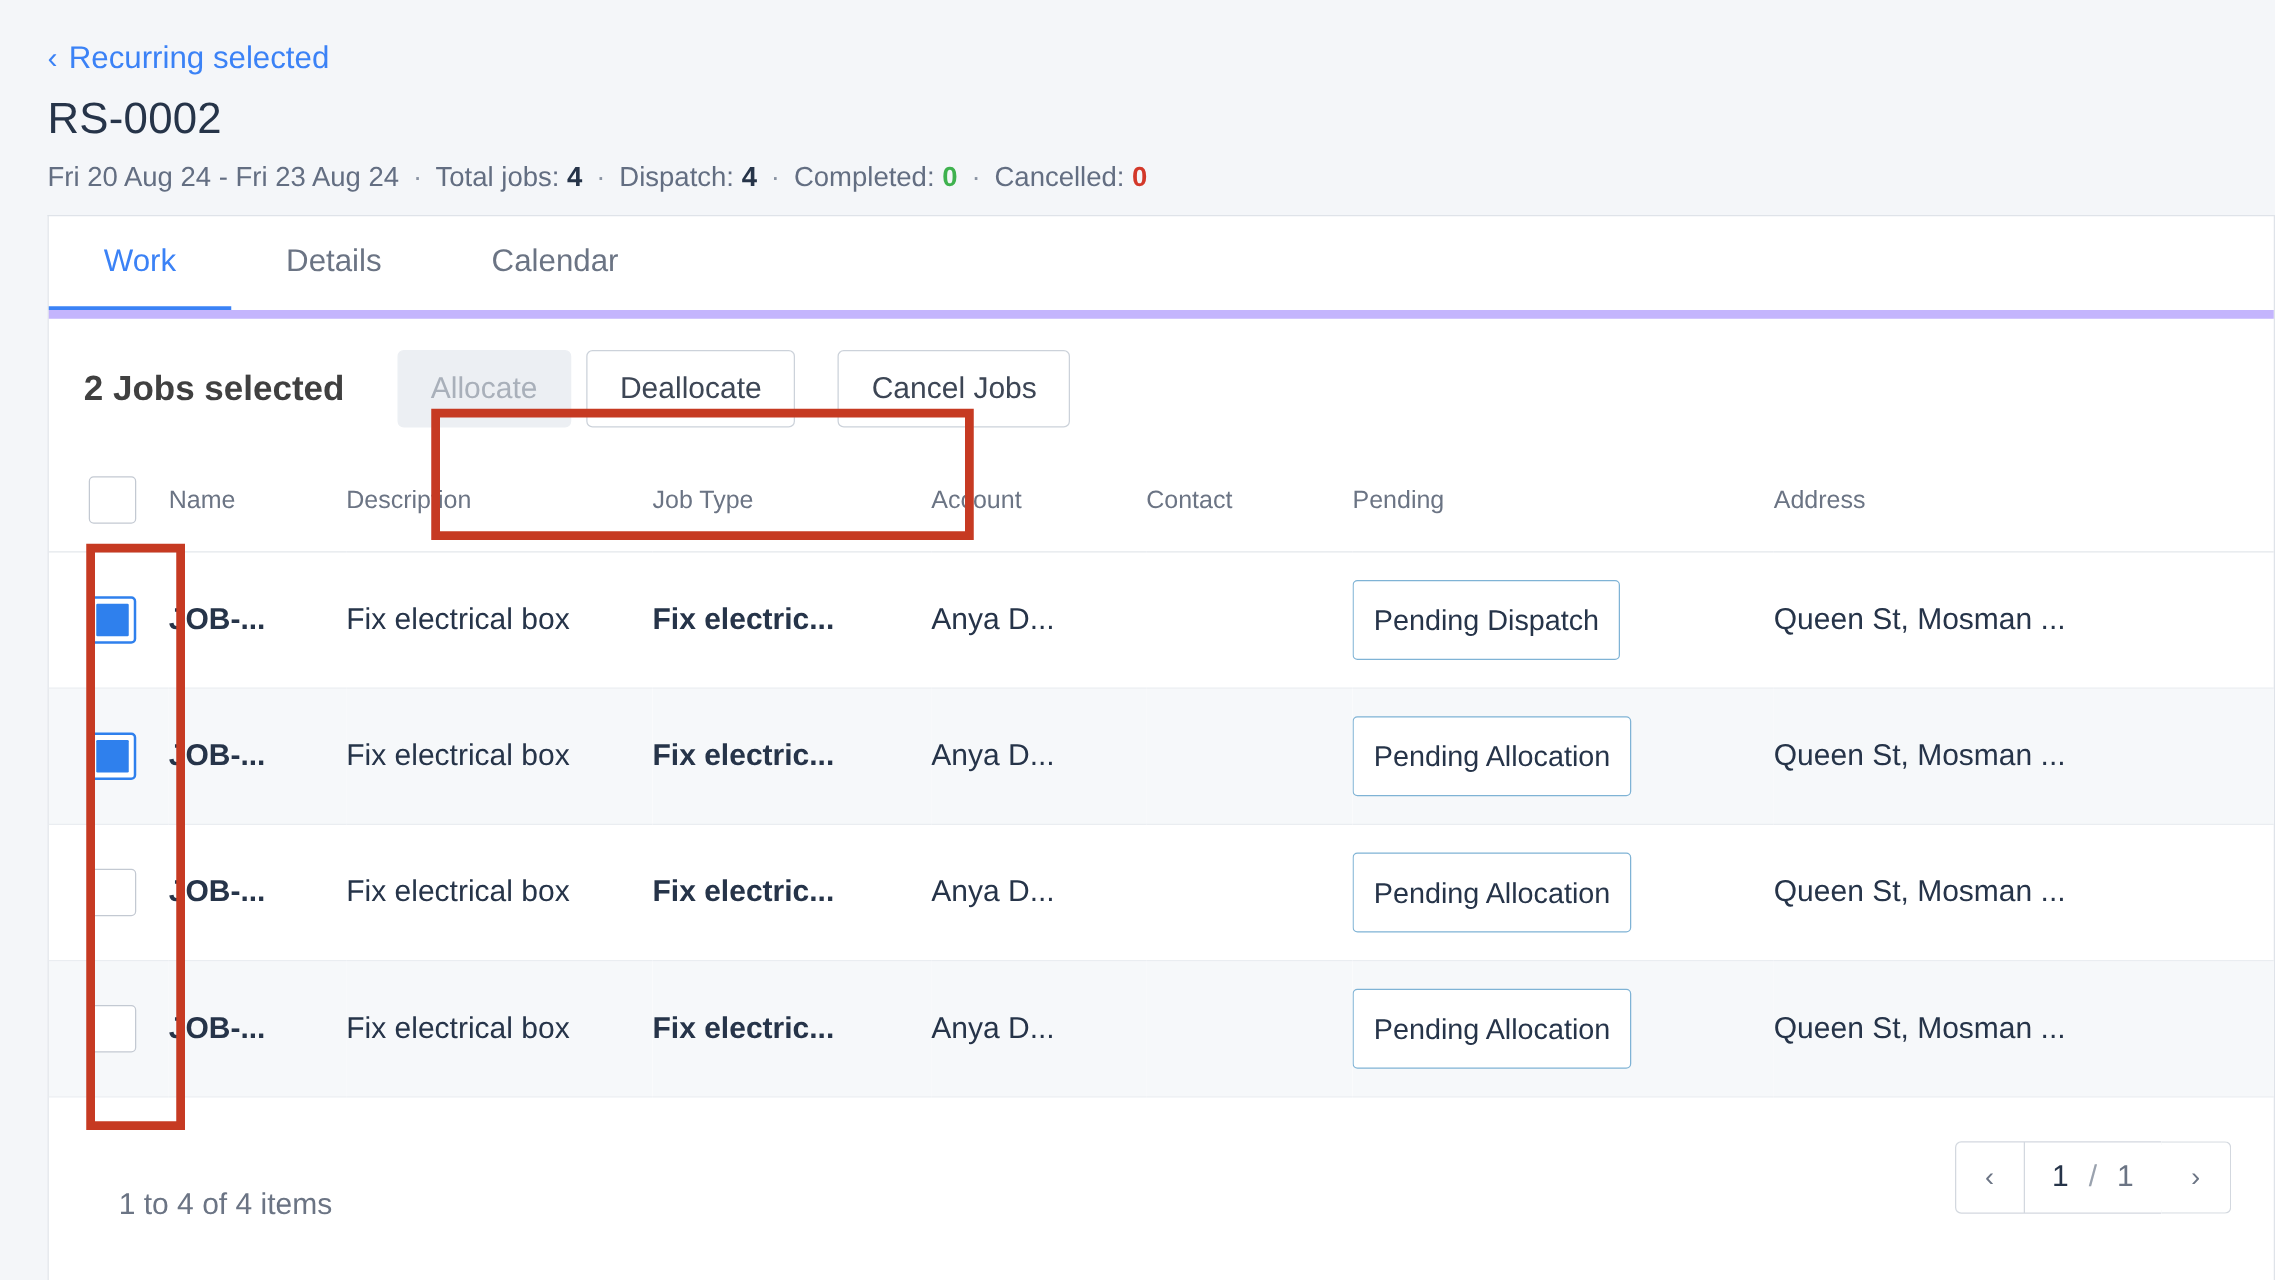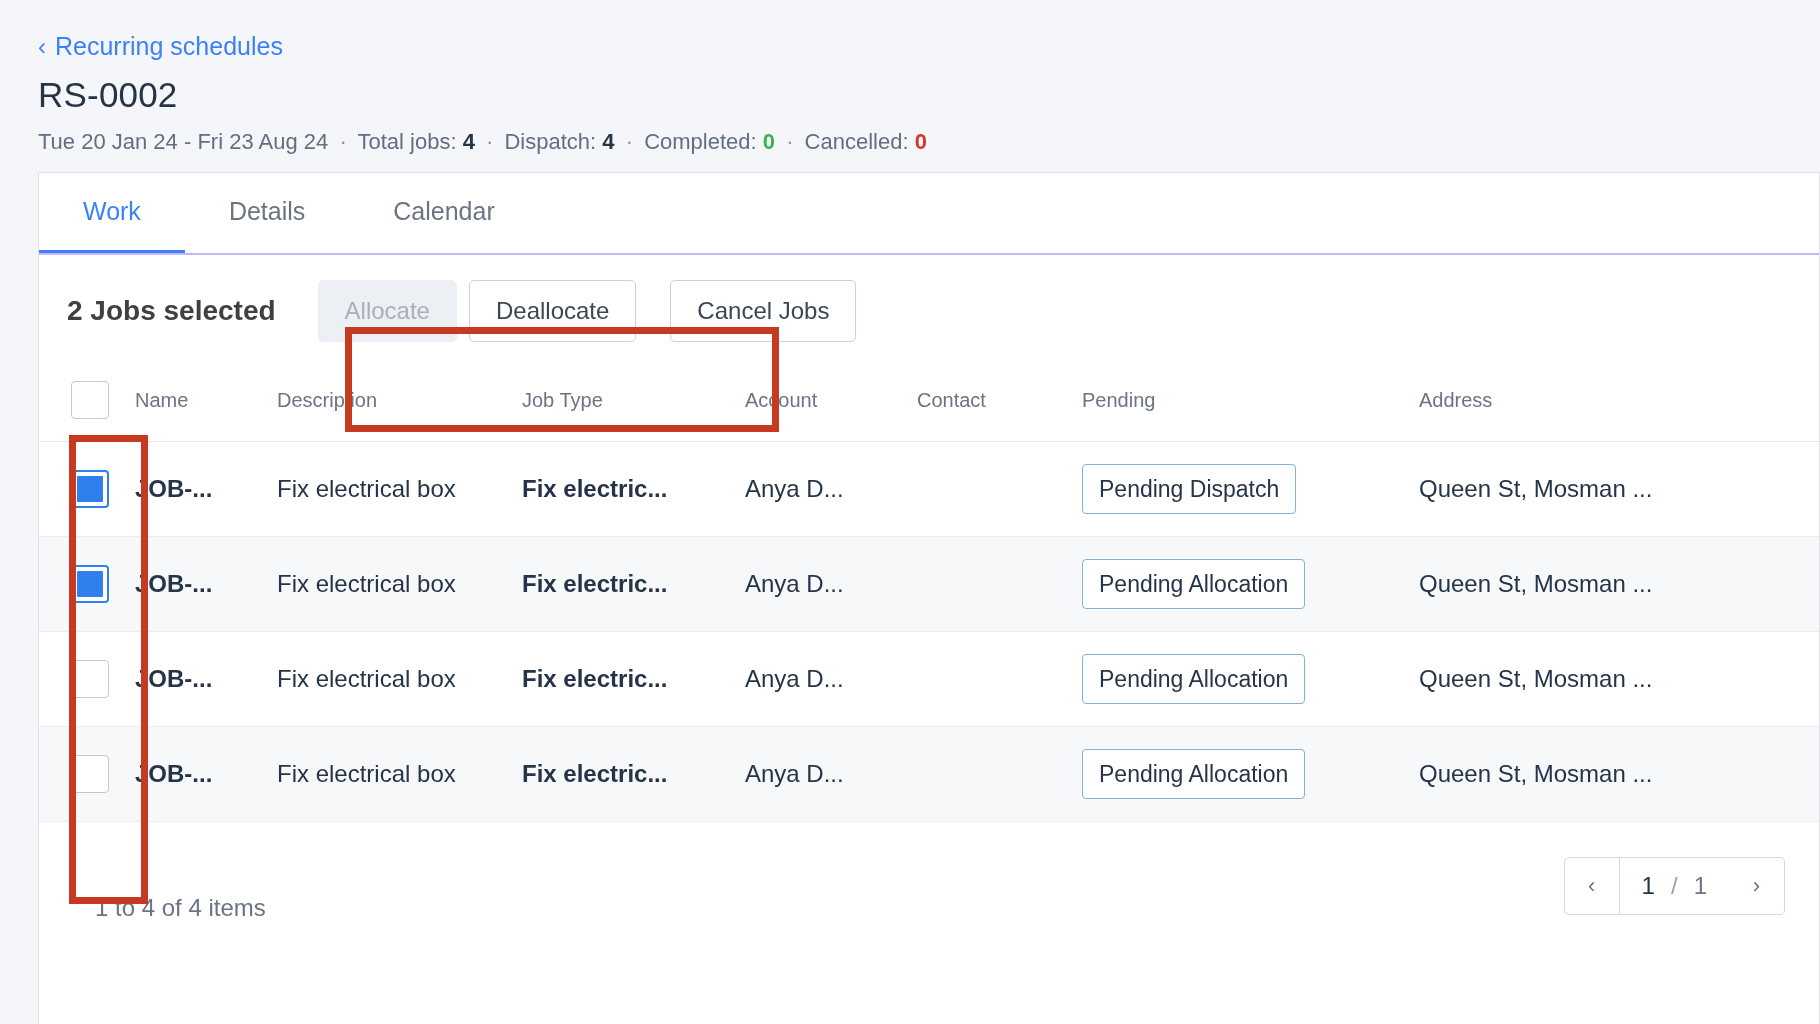--- a/index.html
+++ b/index.html
@@ -37,21 +37,21 @@
   .card {
     position: absolute; left: 38px; top: 172px;
     width: 1782px; height: 860px;
     background: #ffffff;
     border-top: 1px solid #dfe3e9;
     border-left: 1px solid #dfe3e9;
     border-right: 1px solid #dfe3e9;
   }
 
   
-  .tabs { display: flex; height: 82px; border-bottom: 2px solid #c4b5fd; }
+  .tabs { display: flex; height: 82px; border-bottom: 7px solid #c4b5fd; }
   .tab {
     display: flex; align-items: center; justify-content: center;
     font-size: 25px; color: #6b7484; cursor: pointer;
     padding: 0 44px; border-bottom: 3px solid transparent;
     min-width: 140px;
   }
   .tab.active { color: #3b82f6; border-bottom-color: #3b82f6; }
 
   
   .toolbar {
@@ -109,21 +109,21 @@
     position: relative;
   }
   .chk.checked::after {
     content: ""; position: absolute;
     left: 4px; top: 4px; right: 4px; bottom: 4px;
     background: #2f80ed; border-radius: 1px;
   }
 
   .badge {
     display: inline-flex; align-items: center; justify-content: center;
-    height: 50px; padding: 0 16px;
+    height: 64px; padding: 0 16px;
     border: 1px solid #7fb3d5; border-radius: 4px;
     background: #ffffff; color: #263449; font-size: 23px;
     white-space: nowrap;
   }
 
   
   .tfoot {
     display: flex; align-items: center; justify-content: space-between;
     padding: 28px 34px 0 56px;
   }
@@ -154,27 +154,27 @@
   #anno-checkbox { left: 69px; top: 435px; width: 79px; height: 469px; }
 </style>
 </head>
 <body>
 
 <div class="page">
 
   <div class="header">
     <div class="breadcrumb">
       <span class="chev">‹</span>
-      <span class="breadcrumb-label">Recurring schedules</span>
+      <span class="breadcrumb-label">Recurring selected</span>
     </div>
 
     <div class="page-title">RS-0002</div>
 
     <div class="subline">
-      <span>Tue 20 Jan 24 - Fri 23 Aug 24</span>
+      <span>Fri 20 Aug 24 - Fri 23 Aug 24</span>
       <span class="dot">·</span>
       <span>Total jobs:</span>
       <span class="strong">4</span>
       <span class="dot">·</span>
       <span>Dispatch:</span>
       <span class="strong">4</span>
       <span class="dot">·</span>
       <span>Completed:</span>
       <span class="green">0</span>
       <span class="dot">·</span>

